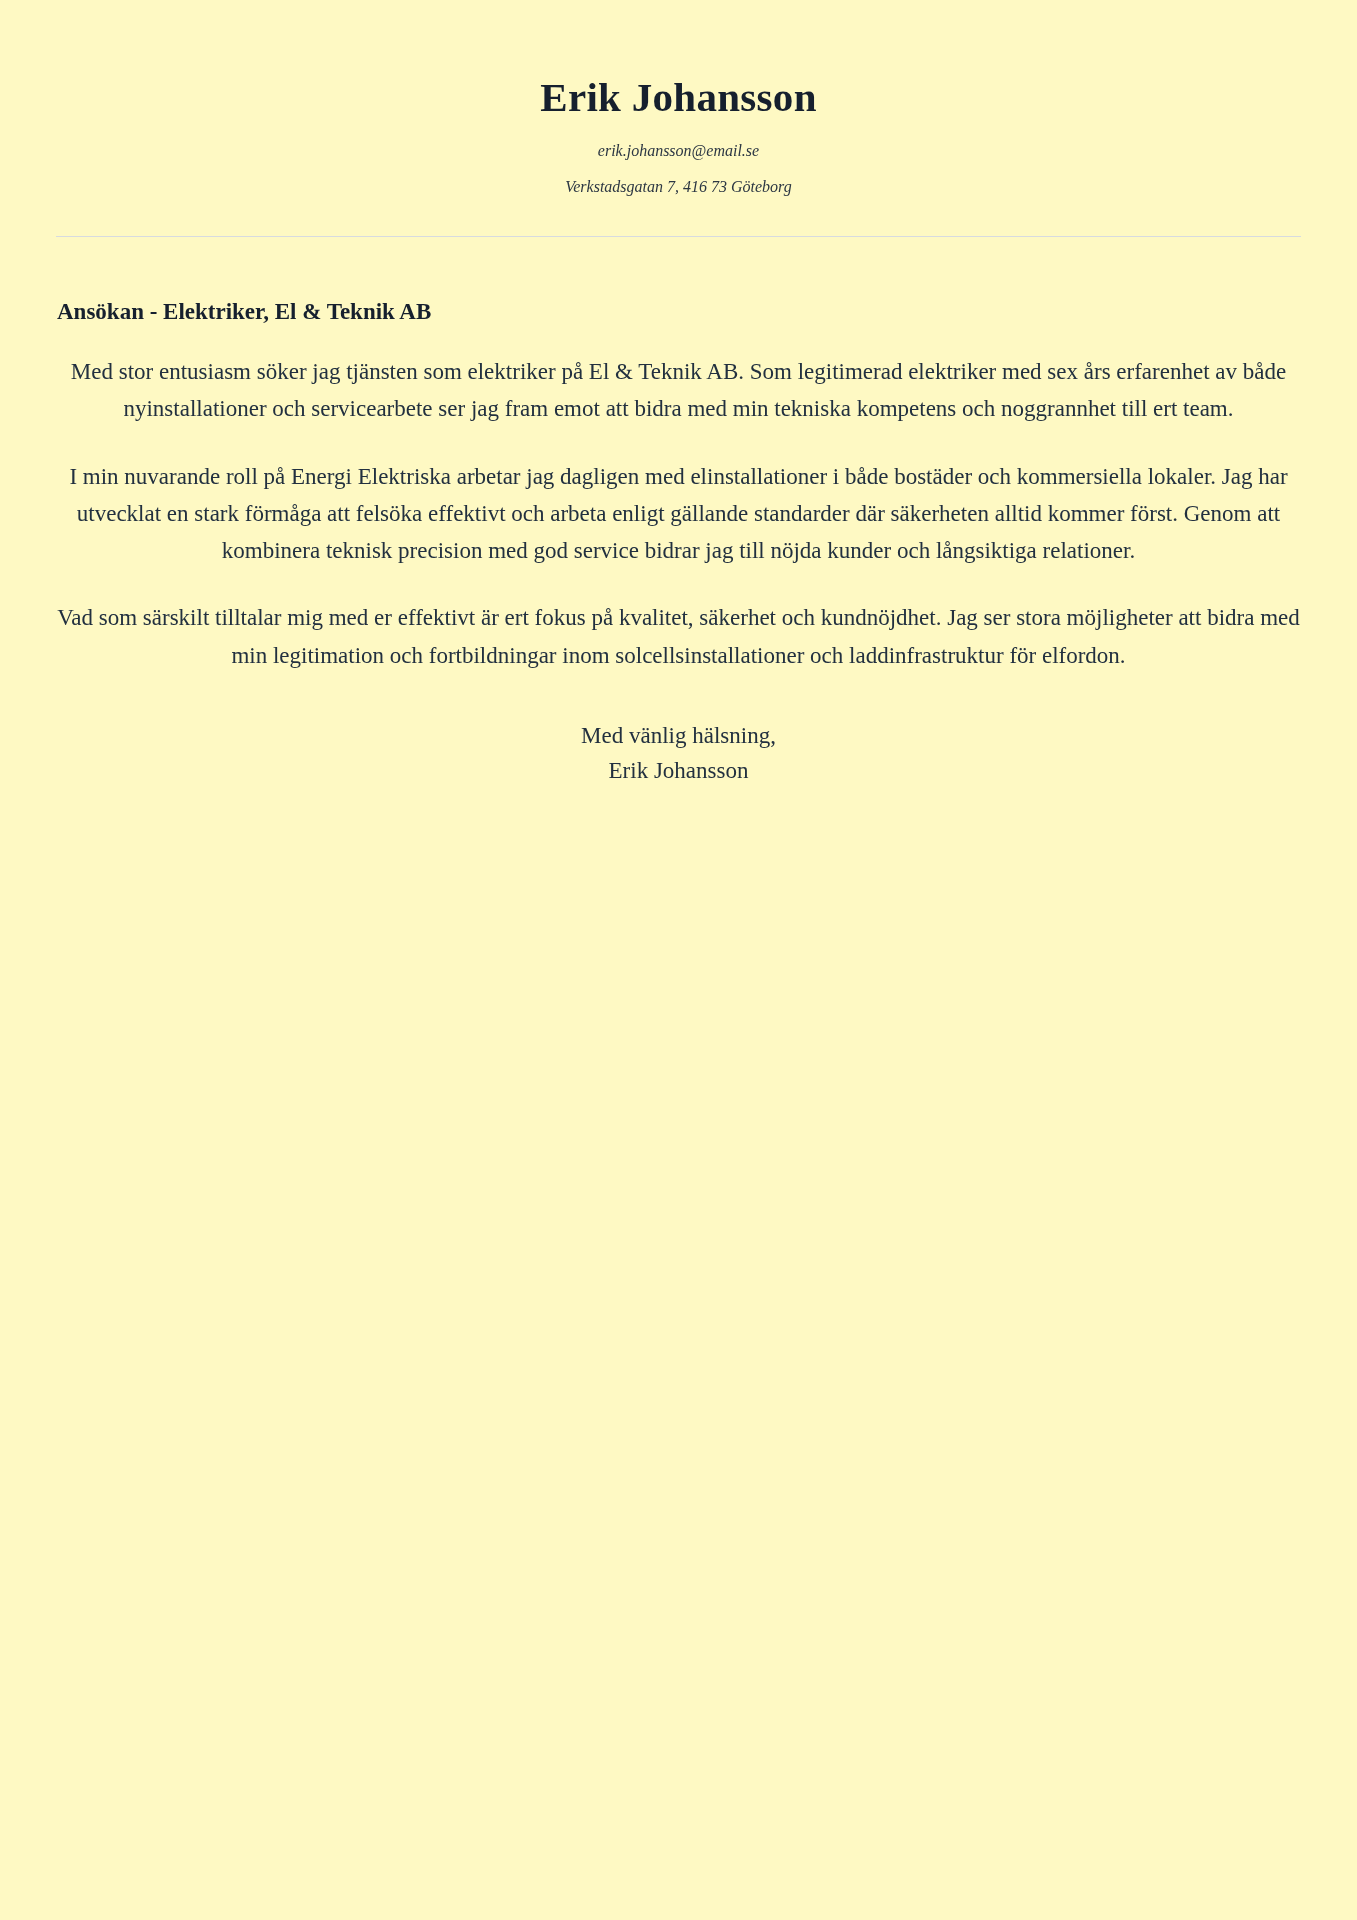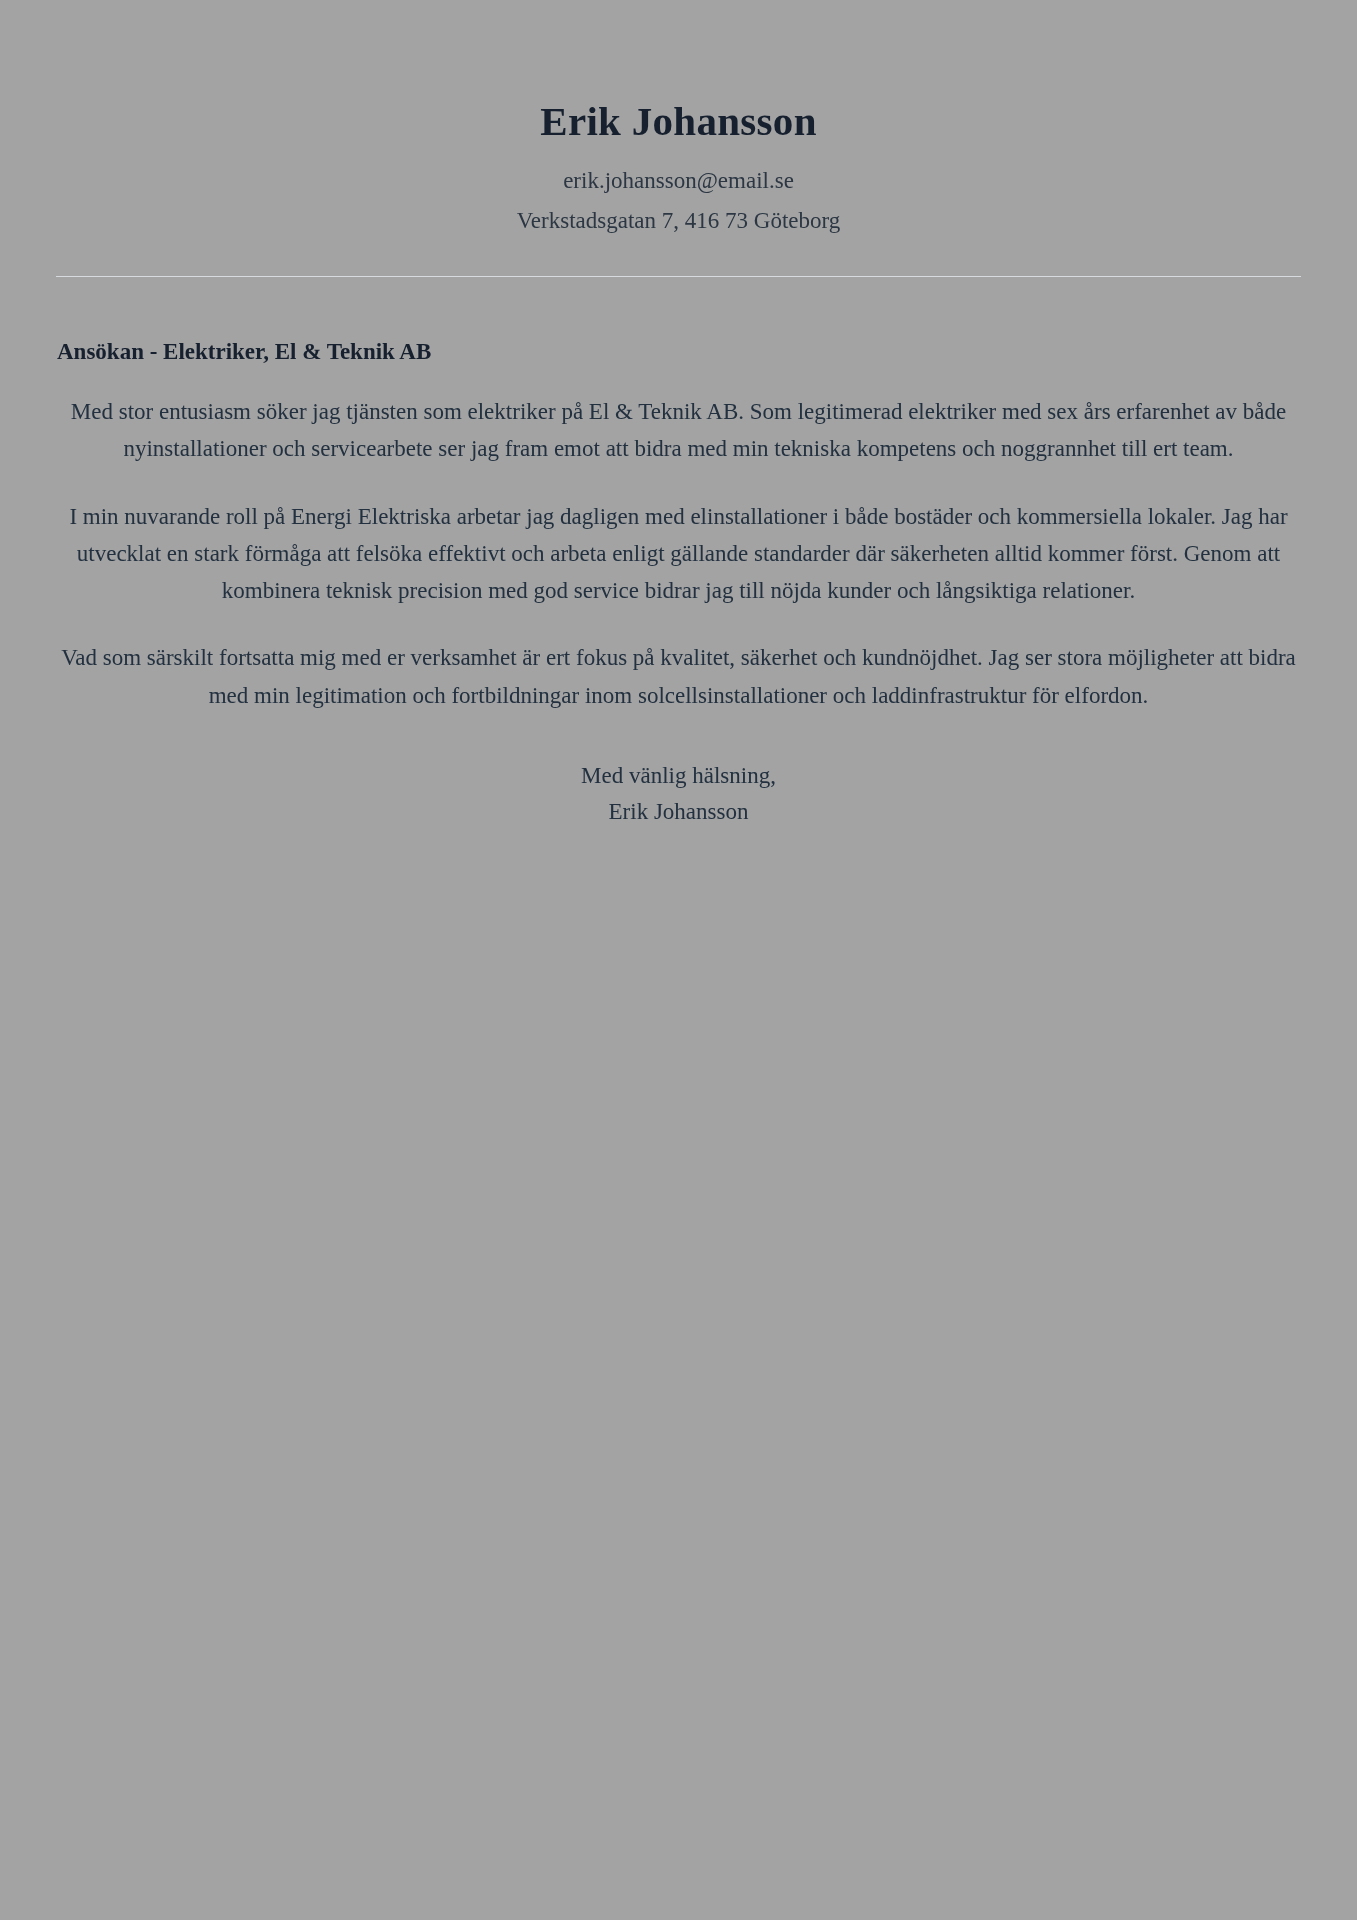--- a/index.html
+++ b/index.html
@@ -11,46 +11,47 @@
     width: 1357px;
     min-height: 1920px;
     font-family: "Liberation Serif", "DejaVu Serif", serif;
     color: #1f2a37;
     -webkit-font-smoothing: antialiased;
   }
   .page {
     width: 1357px;
     min-height: 1920px;
     box-sizing: border-box;
-    padding: 82px 56px 60px 56px;
-    background: #a3a3a3;
+    padding: 58px 56px 60px 56px;
+    background: #fef9c3;
   }
   .letter {
     max-width: 1245px;
     margin: 0 auto;
   }
 
   
   .header {
     text-align: center;
     padding-top: 16px;
   }
   .name {
     font-size: 41px;
     font-weight: bold;
     letter-spacing: 0.3px;
     color: #16202e;
     margin: 0 0 16px 0;
     line-height: 1.15;
   }
   .contact-line {
-    font-size: 23px;
+    font-size: 16px;
     color: #2c3743;
     line-height: 1.72;
-    margin: 0;
+    margin: 8px;
+    font-style: italic;
   }
   .rule {
     border: none;
     border-top: 1px solid #d7dbe0;
     margin: 36px 0 0 0;
   }
 
   
   .subject {
     font-size: 23px;
@@ -95,21 +96,21 @@
       <p class="contact-line">Verkstadsgatan 7, 416 73 Göteborg</p>
     </div>
 
     <hr class="rule">
 
     <h2 class="subject">Ansökan - Elektriker, El &amp; Teknik AB</h2>
 
     <div class="body-copy">
       <p class="para">Med stor entusiasm söker jag tjänsten som elektriker på El &amp; Teknik AB. Som legitimerad elektriker med sex års erfarenhet av både nyinstallationer och servicearbete ser jag fram emot att bidra med min tekniska kompetens och noggrannhet till ert team.</p>
       <p class="para">I min nuvarande roll på Energi Elektriska arbetar jag dagligen med elinstallationer i både bostäder och kommersiella lokaler. Jag har utvecklat en stark förmåga att felsöka effektivt och arbeta enligt gällande standarder där säkerheten alltid kommer först. Genom att kombinera teknisk precision med god service bidrar jag till nöjda kunder och långsiktiga relationer.</p>
-      <p class="para">Vad som särskilt fortsatta mig med er verksamhet är ert fokus på kvalitet, säkerhet och kundnöjdhet. Jag ser stora möjligheter att bidra med min legitimation och fortbildningar inom solcellsinstallationer och laddinfrastruktur för elfordon.</p>
+      <p class="para">Vad som särskilt tilltalar mig med er effektivt är ert fokus på kvalitet, säkerhet och kundnöjdhet. Jag ser stora möjligheter att bidra med min legitimation och fortbildningar inom solcellsinstallationer och laddinfrastruktur för elfordon.</p>
     </div>
 
     <div class="closing">
       <p class="closing-line">Med vänlig hälsning,</p>
       <p class="closing-line">Erik Johansson</p>
     </div>
 
   </div>
 </div>
 

